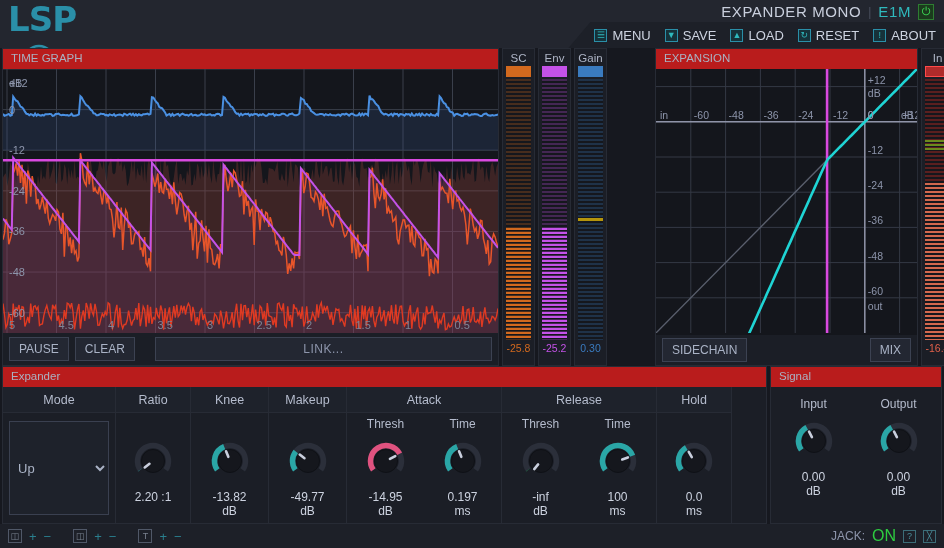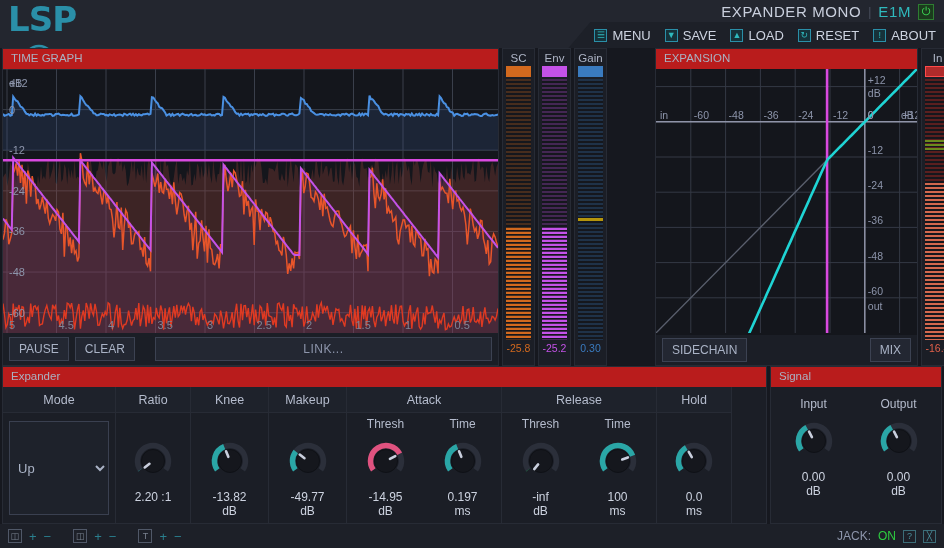--- a/index.html
+++ b/index.html
@@ -78,21 +78,21 @@
            width:100px; }
   
   #status { position:absolute; bottom:0; left:0; right:0; height:24px; background:#1d2028;
             display:flex; align-items:center; padding:0 8px; }
   .sgrp { display:flex; align-items:center; gap:7px; margin-right:22px; }
   .sico { width:14px; height:14px; border:1px solid #505868; color:#79818f; font-size:9px;
           display:flex; align-items:center; justify-content:center; }
   .pm { color:#2a7f8e; font-size:13px; cursor:pointer; }
   #jack { margin-left:auto; display:flex; align-items:center; gap:7px; }
   #jack .lbl { color:#8d95ab; font-size:12px; }
-  #jack .on { color:#2ecc40; font-size:12px; }
+  #jack .on { color:#2ecc40; font-size:16px; }
   .sqico { width:13px; height:13px; border:1px solid #3c6d78; color:#4a8f9c; font-size:9px;
            display:flex; align-items:center; justify-content:center; }
 </style>
 </head>
 <body>
 
 <div id="header">
   <div id="logo">
     <span class="ltxt">LSP</span>
     <span class="knob">

